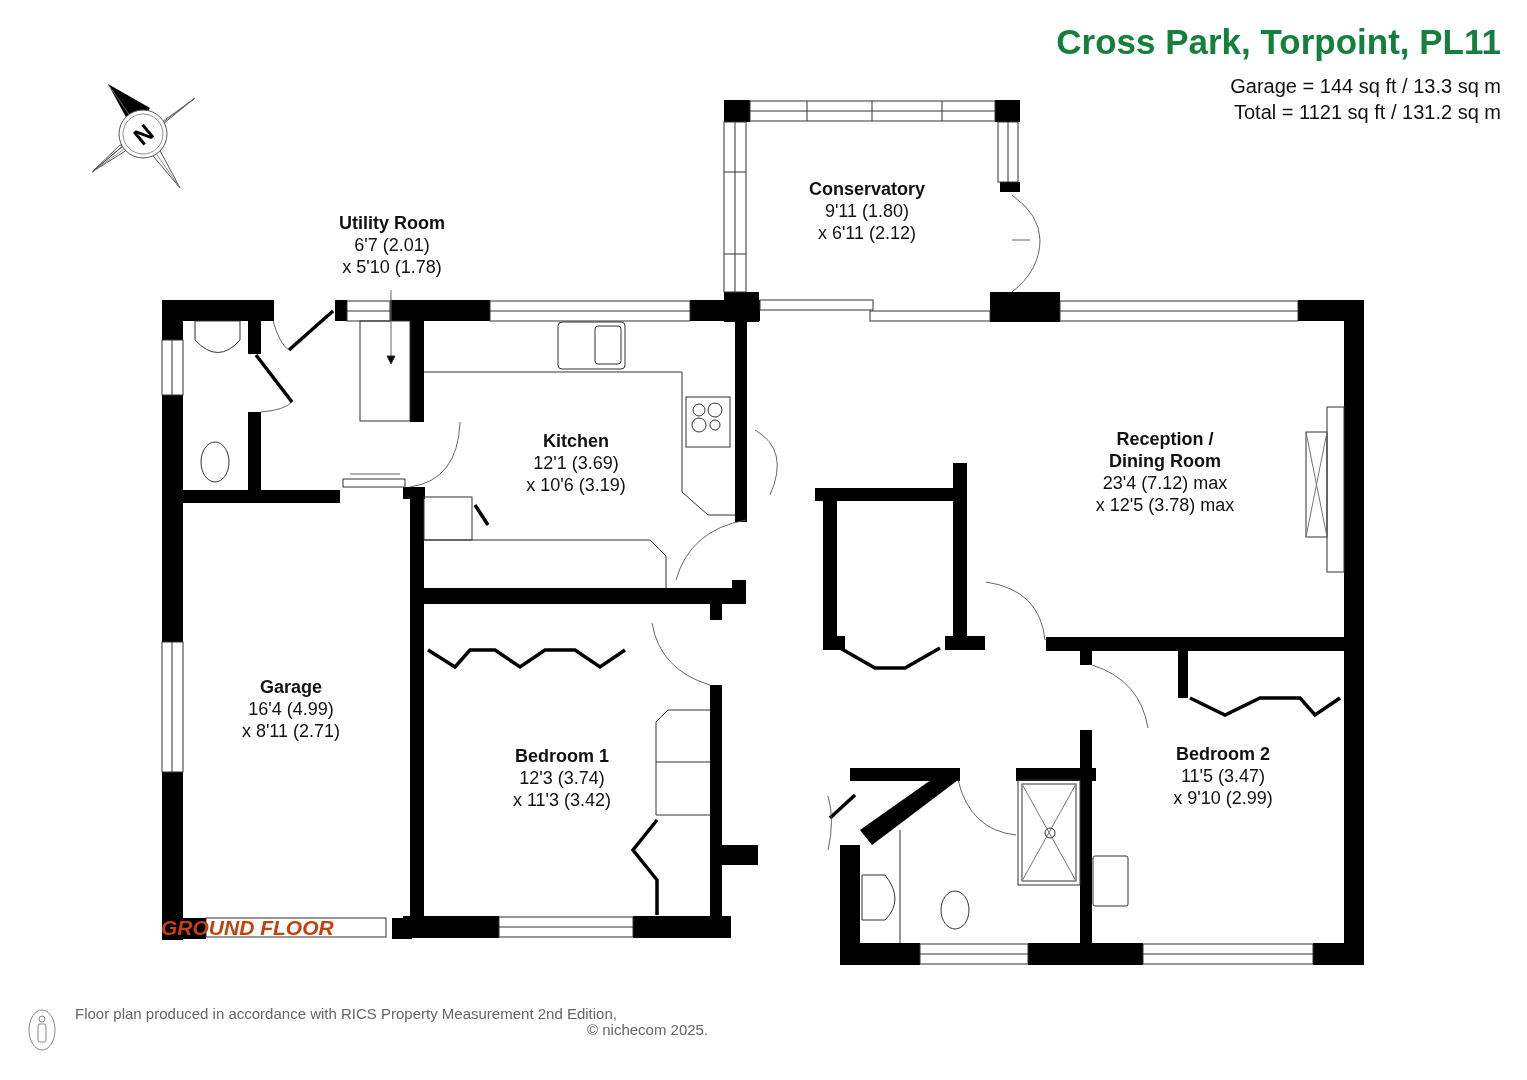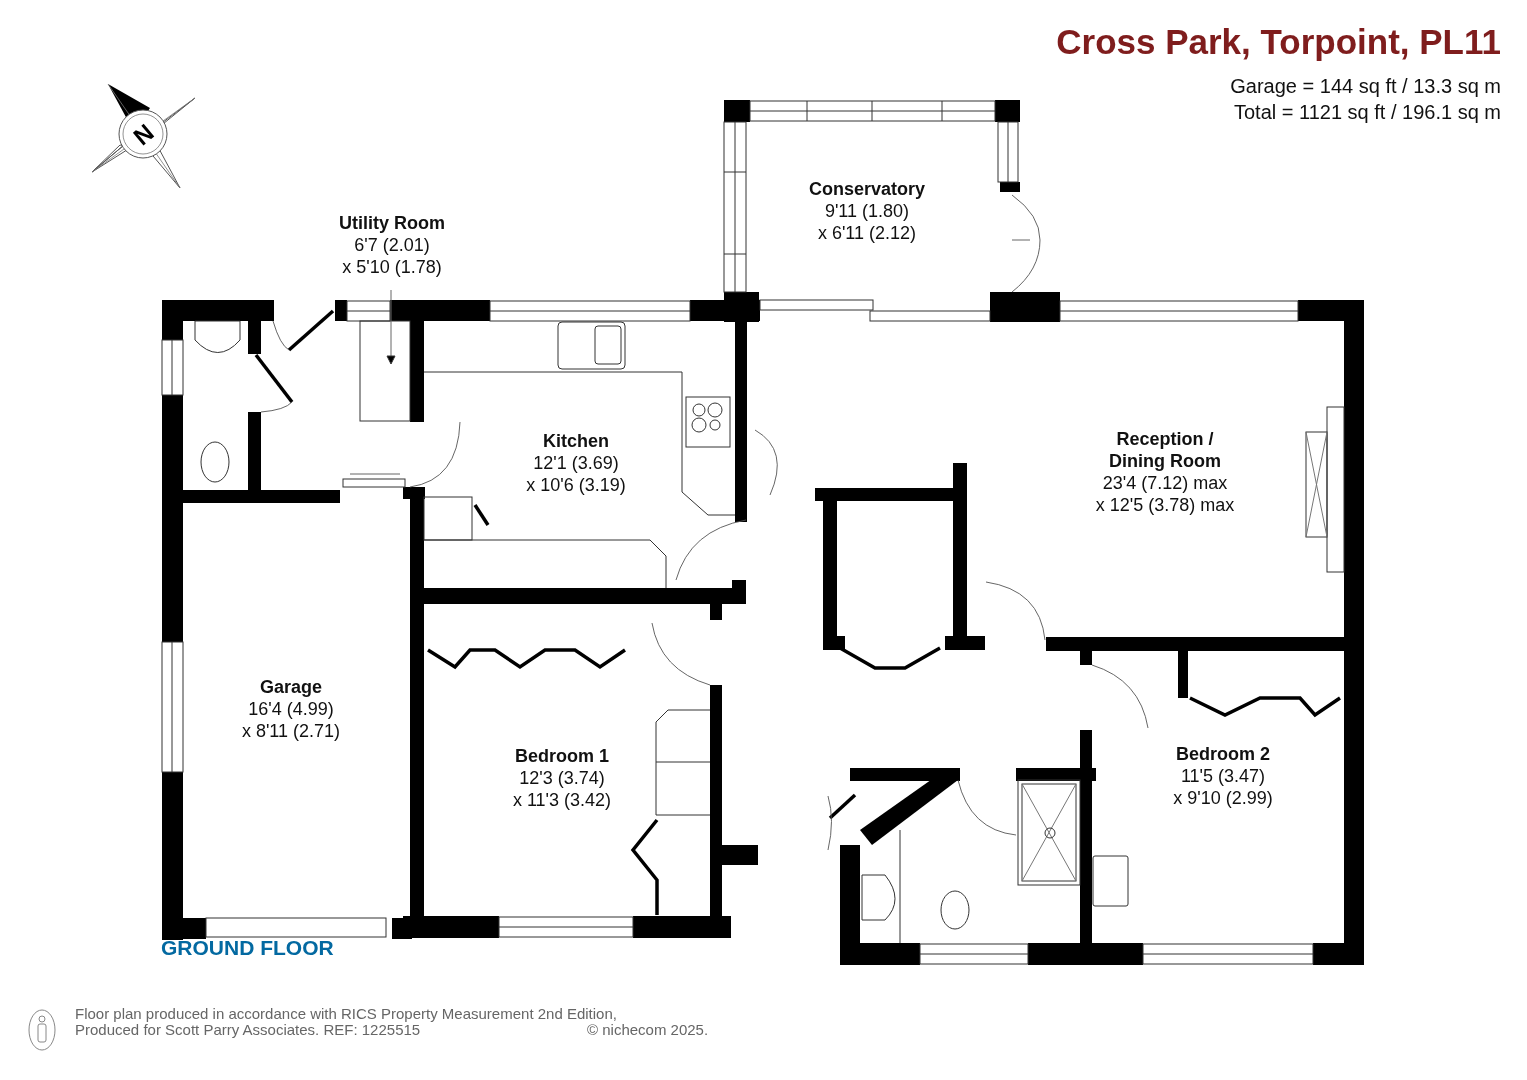--- a/index.html
+++ b/index.html
@@ -1,23 +1,23 @@
 <!DOCTYPE html>
 <html><head>
 <meta charset="utf-8">
 <style>
   html, body { margin:0; padding:0; background:#ffffff; }
   body { width:1527px; height:1080px; position:relative; overflow:hidden; font-family:"Liberation Sans", sans-serif; color:#111; }
   #plan { position:absolute; left:0; top:0; }
-  .title { position:absolute; right:26px; top:22px; font-size:35px; font-weight:bold; color:#7f1d1d; text-align:right; white-space:nowrap; }
+  .title { position:absolute; right:26px; top:22px; font-size:35px; font-weight:bold; color:#15803d; text-align:right; white-space:nowrap; }
   .areas { position:absolute; right:26px; top:73px; text-align:right; font-size:20px; line-height:26px; color:#111; }
   .areas .note { font-size:14px; line-height:24px; }
   .room { position:absolute; text-align:center; transform:translateX(-50%); white-space:nowrap; font-size:18px; line-height:22px; color:#111; }
   .room .rname { font-weight:bold; }
-  .floor-label { position:absolute; left:161px; top:936px; font-size:21px; font-weight:bold; color:#0369a1; }
+  .floor-label { position:absolute; left:161px; top:916px; font-size:21px; font-weight:bold; color:#c2410c;font-style:italic; }
   .footer { position:absolute; left:75px; top:1006px; font-size:15px; line-height:16px; color:#666; }
   .footer .copy { position:absolute; left:464px; top:16px; white-space:nowrap;margin-left:48px; }
   .person { position:absolute; left:27px; top:1008px; }
 </style>
 </head>
 <body>
 
 <svg id="plan" width="1527" height="1080" viewBox="0 0 1527 1080" xmlns="http://www.w3.org/2000/svg">
 
   <g>
@@ -186,21 +186,21 @@
     <path d="M986,582 Q1040,590 1045,640"></path>
     <path d="M1092,665 Q1140,680 1148,728"></path>
     <path d="M958,780 Q970,830 1016,835"></path>
     <path d="M828,796 Q835,820 828,850"></path>
   </g>
 </svg>
 
 <div class="title">Cross Park, Torpoint, PL11</div>
 <div class="areas">
   <div>Garage = 144 sq ft / 13.3 sq m</div>
-  <div>Total = 1121 sq ft / 196.1 sq m</div>
+  <div>Total = 1121 sq ft / 131.2 sq m</div>
 </div>
 
 <div class="room" style="left:392px; top:212px;">
   <div class="rname">Utility Room</div>
   <div>6'7 (2.01)</div>
   <div>x 5'10 (1.78)</div>
 </div>
 <div class="room" style="left:867px; top:178px;">
   <div class="rname">Conservatory</div>
   <div>9'11 (1.80)</div>
@@ -235,15 +235,14 @@
 
 <div class="floor-label">GROUND FLOOR</div>
 
 <svg class="person" width="30" height="44" viewBox="0 0 30 44">
   <ellipse cx="15" cy="22" rx="13" ry="20" fill="none" stroke="#888" stroke-width="1"></ellipse>
   <circle cx="15" cy="11" r="3" fill="none" stroke="#888"></circle>
   <rect x="11" y="16" width="8" height="18" rx="2" fill="none" stroke="#888"></rect>
 </svg>
 <div class="footer">
   <div>Floor plan produced in accordance with RICS Property Measurement 2nd Edition,</div>
-  <div>Produced for Scott Parry Associates.   REF: 1225515</div>
   <div class="copy">© nichecom 2025.</div>
 </div>
 
 </body></html>

